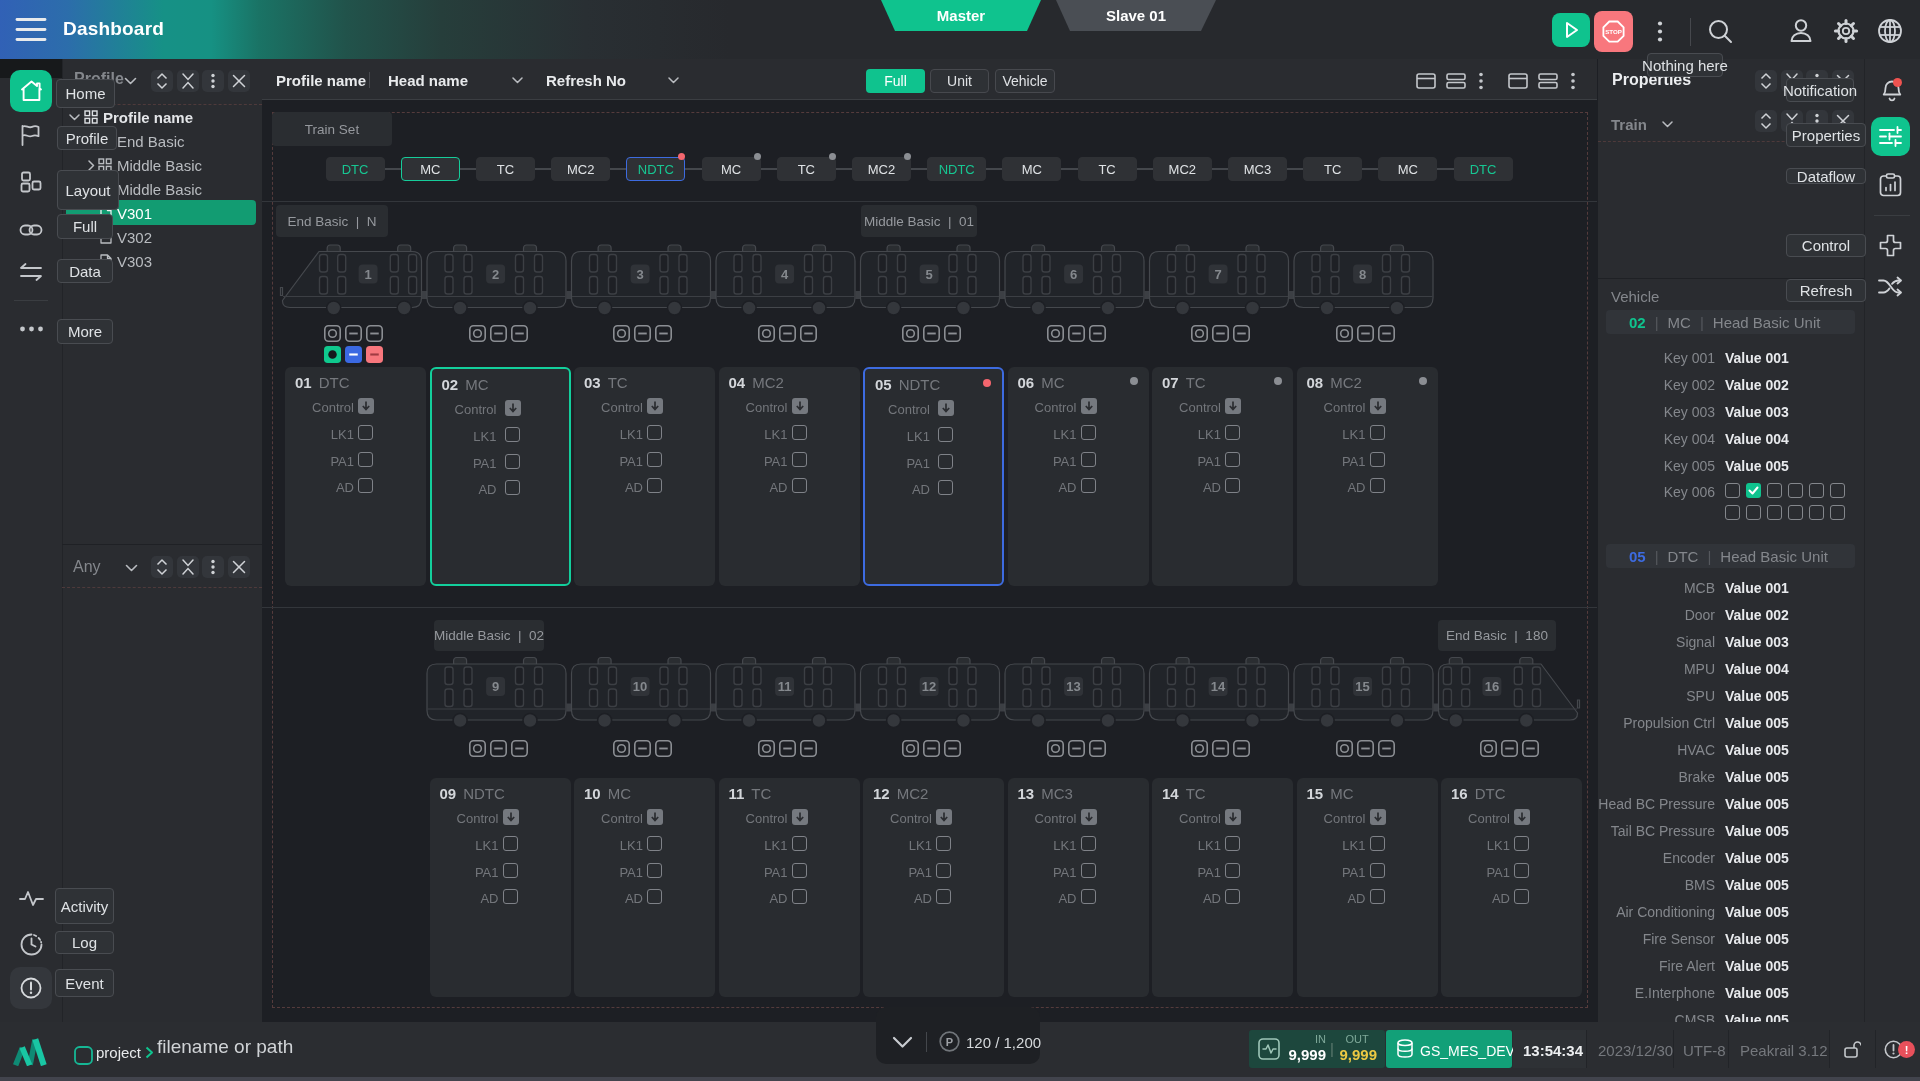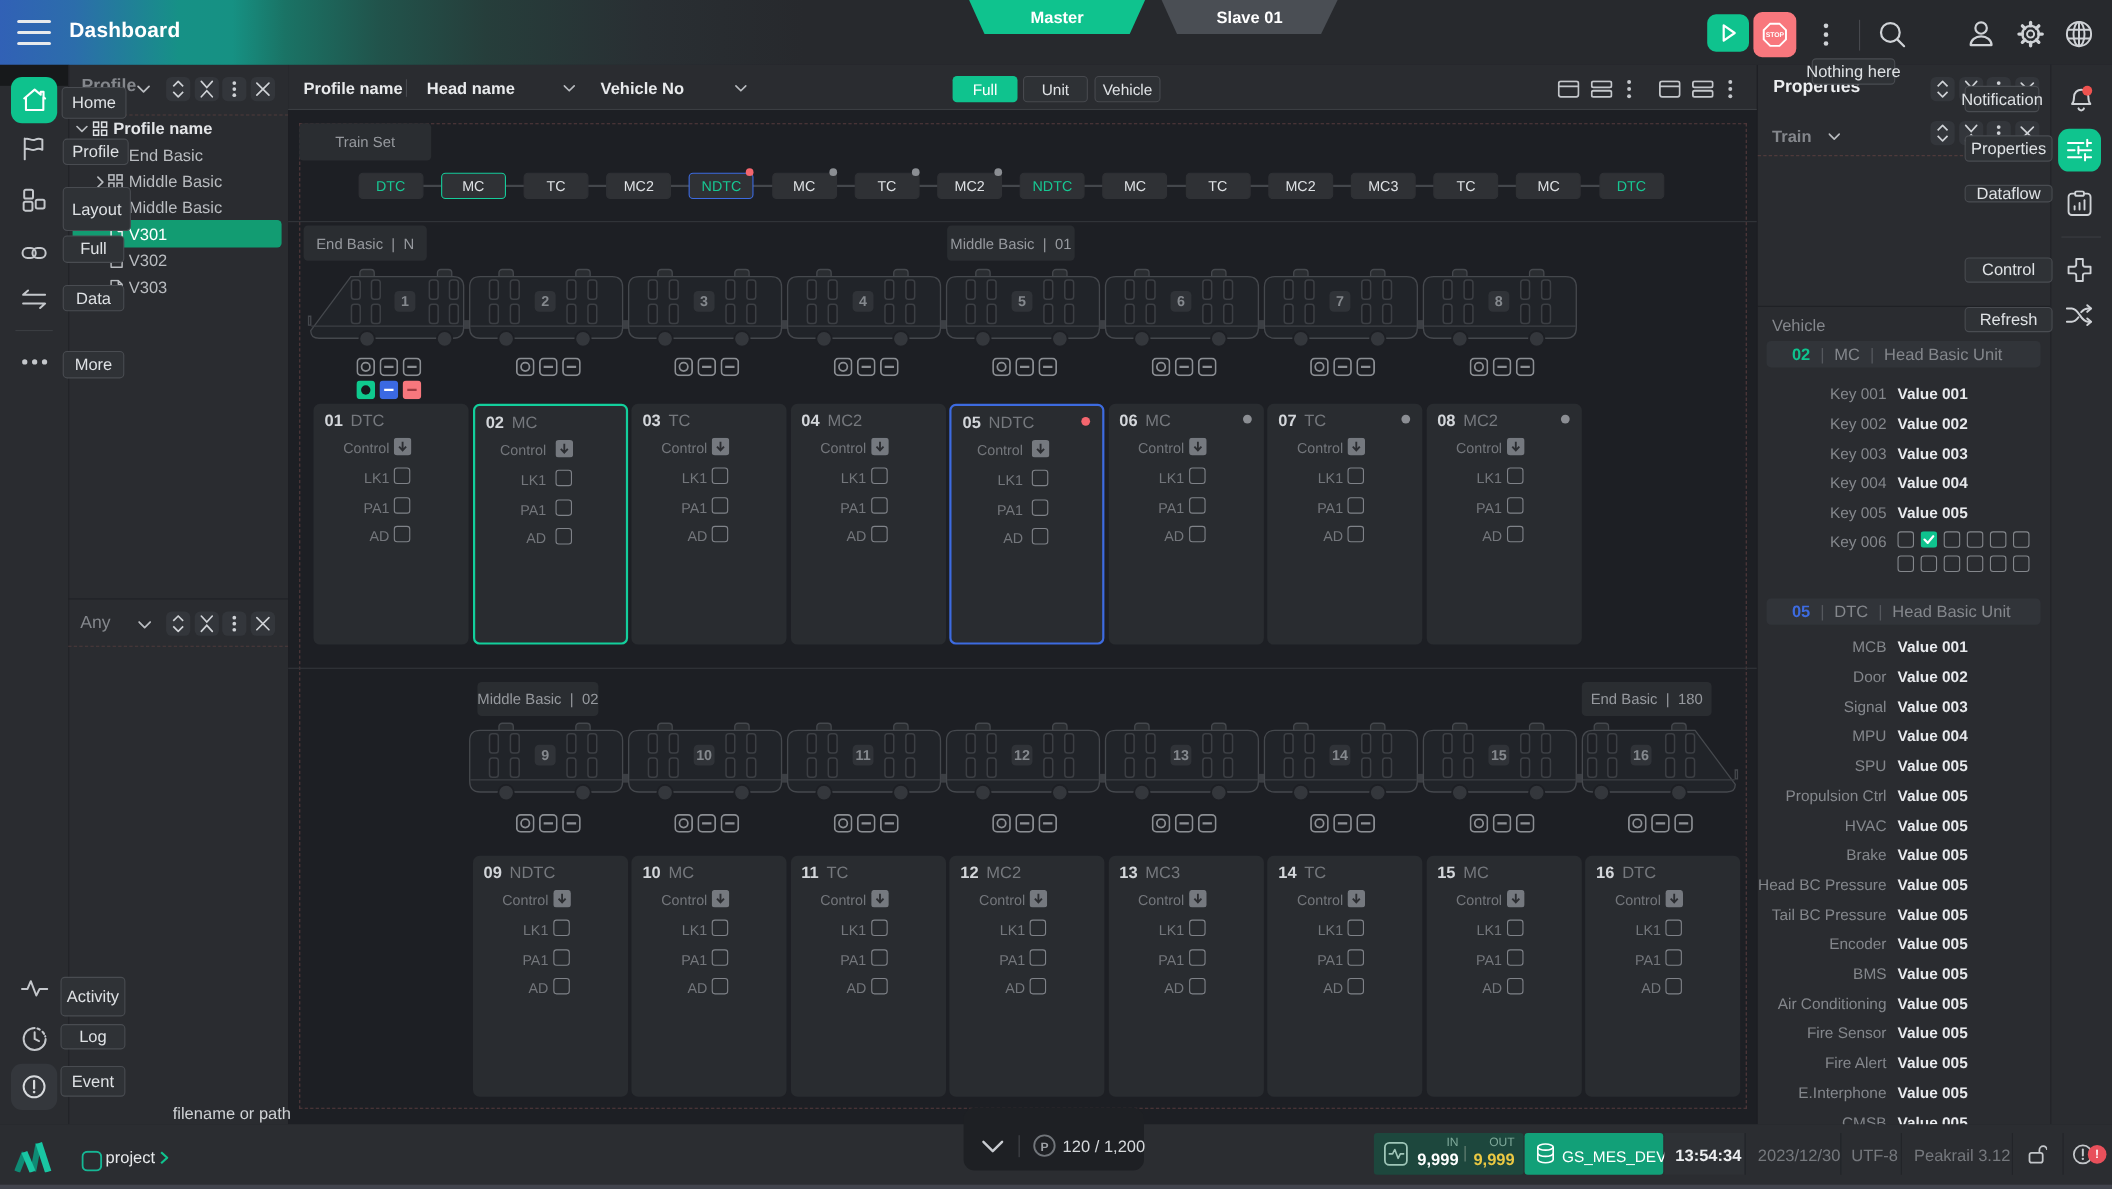--- a/index.html
+++ b/index.html
@@ -279,21 +279,21 @@
       </svg>
     </div>
     <div class="abs" style="left:62px;top:587px;width:200px;height:0;border-top:1px dashed #4e3a3b"></div>
     <div class="abs" style="left:262px;top:59px;width:1335px;height:41px;background:#2a2c30;border-bottom:1px solid #3b3e42"></div>
     <div class="abs" style="left:276px;top:72px;font-size:15px;font-weight:bold;color:#e8eaec">Profile name</div>
     <div class="abs" style="left:369px;top:72px;width:1px;height:16px;background:#47494e"></div>
     <div class="abs" style="left:388px;top:72px;font-size:15px;font-weight:bold;color:#e8eaec">Head name</div>
     <svg class="abs" style="left:512px;top:77px" width="11" height="7" viewBox="0 0 11 7">
 <path d="M1 1 L5.5 5.5 L10 1" fill="none" stroke="#b9bcc0" stroke-width="1.5" stroke-linecap="round" stroke-linejoin="round"></path>
     </svg>
-    <div class="abs" style="left:546px;top:72px;font-size:15px;font-weight:bold;color:#e8eaec">Vehicle No</div>
+    <div class="abs" style="left:546px;top:72px;font-size:15px;font-weight:bold;color:#e8eaec">Refresh No</div>
     <svg class="abs" style="left:668px;top:77px" width="11" height="7" viewBox="0 0 11 7">
 <path d="M1 1 L5.5 5.5 L10 1" fill="none" stroke="#b9bcc0" stroke-width="1.5" stroke-linecap="round" stroke-linejoin="round"></path>
     </svg>
     <div class="abs" style="left:866px;top:69px;width:59px;height:24px;border-radius:4px;background:#0fc38e;color:#fff;font-size:14px;display:flex;align-items:center;justify-content:center">Full</div>
     <div class="abs" style="left:930px;top:69px;width:59px;height:24px;border-radius:4px;background:#2e3135;border:1px solid #47494e;color:#dfe2e5;font-size:14px;display:flex;align-items:center;justify-content:center">Unit</div>
     <div class="abs" style="left:995px;top:69px;width:60px;height:24px;border-radius:4px;background:#2e3135;border:1px solid #47494e;color:#dfe2e5;font-size:14px;display:flex;align-items:center;justify-content:center">Vehicle</div>
     <svg class="abs" style="left:1416px;top:73px" width="20" height="16" viewBox="0 0 20 16">
 <rect x="1" y="1" width="18" height="14" rx="2" fill="none" stroke="#c4c7cb" stroke-width="1.6"></rect>
 <line x1="1" y1="5.5" x2="19" y2="5.5" stroke="#c4c7cb" stroke-width="1.6"></line>
     </svg>
@@ -1266,30 +1266,30 @@
 <path d="M22.3 2.2 L30.8 28.2" stroke="#19c6a3" stroke-width="6"></path>
 </g>
     </svg>
     <svg class="abs" style="left:74px;top:1046px" width="19" height="19" viewBox="0 0 19 19">
 <rect x="1" y="1" width="17" height="17" rx="4.5" fill="none" stroke="#16b795" stroke-width="1.8"></rect>
     </svg>
     <div class="abs" style="left:96px;top:1044px;font-size:15px;color:#e8eaec">project</div>
     <svg class="abs" style="left:145px;top:1046px" width="9" height="13" viewBox="0 0 9 13">
 <path d="M1.5 1.5 L7 6.5 L1.5 11.5" fill="none" stroke="#0fc38e" stroke-width="2" stroke-linejoin="round"></path>
     </svg>
-    <div class="abs" style="left:157px;top:1004px;font-size:15px;color:#d0d3d6">filename or path</div>
+    <div class="abs" style="left:157px;top:1036px;font-size:19px;color:#d0d3d6">filename or path</div>
     <div class="abs" style="left:1249px;top:1030px;width:136px;height:38px;background:#1d473d;border-radius:3px"></div>
     <svg class="abs" style="left:1258px;top:1038px" width="22" height="22" viewBox="0 0 22 22">
 <rect x="1" y="1" width="20" height="20" rx="4" fill="none" stroke="#9fc6b8" stroke-width="1.6"></rect>
 <path d="M5 11 h3 l2-4 3 8 2-4 h3" fill="none" stroke="#9fc6b8" stroke-width="1.5" stroke-linejoin="round" stroke-linecap="round"></path>
     </svg>
     <div class="abs" style="left:1286px;top:1033px;width:40px;text-align:right;font-size:11px;color:#7ea899">IN</div>
     <div class="abs" style="left:1286px;top:1046px;width:40px;text-align:right;font-size:15px;font-weight:bold;color:#fff">9,999</div>
     <div class="abs" style="left:1330px;top:1040px;font-size:15px;color:#5c7a6e">|</div>
-    <div class="abs" style="left:1337px;top:1033px;width:40px;text-align:right;font-size:11px;color:#7ea899">OUT</div>
+    <div class="abs" style="left:1337px;top:1033px;width:40px;text-align:center;font-size:11px;color:#7ea899">OUT</div>
     <div class="abs" style="left:1337px;top:1046px;width:40px;text-align:right;font-size:15px;font-weight:bold;color:#ecc943">9,999</div>
     <div class="abs" style="left:1386px;top:1030px;width:126px;height:38px;background:#12a078;border-radius:3px"></div>
     <svg class="abs" style="left:1396px;top:1039px" width="18" height="20" viewBox="0 0 18 20">
 <g fill="none" stroke="#fff" stroke-width="1.5">
 <ellipse cx="9" cy="3.8" rx="7" ry="2.8"></ellipse>
 <path d="M2 3.8 V9.5 c0 1.55 3.1 2.8 7 2.8 s7-1.25 7-2.8 V3.8"></path>
 <path d="M2 9.5 V15.2 c0 1.55 3.1 2.8 7 2.8 s7-1.25 7-2.8 V9.5"></path>
       </g>
     </svg>
     <div class="abs" style="left:1420px;top:1043px;font-size:14px;color:#fff">GS_MES_DEV</div>

